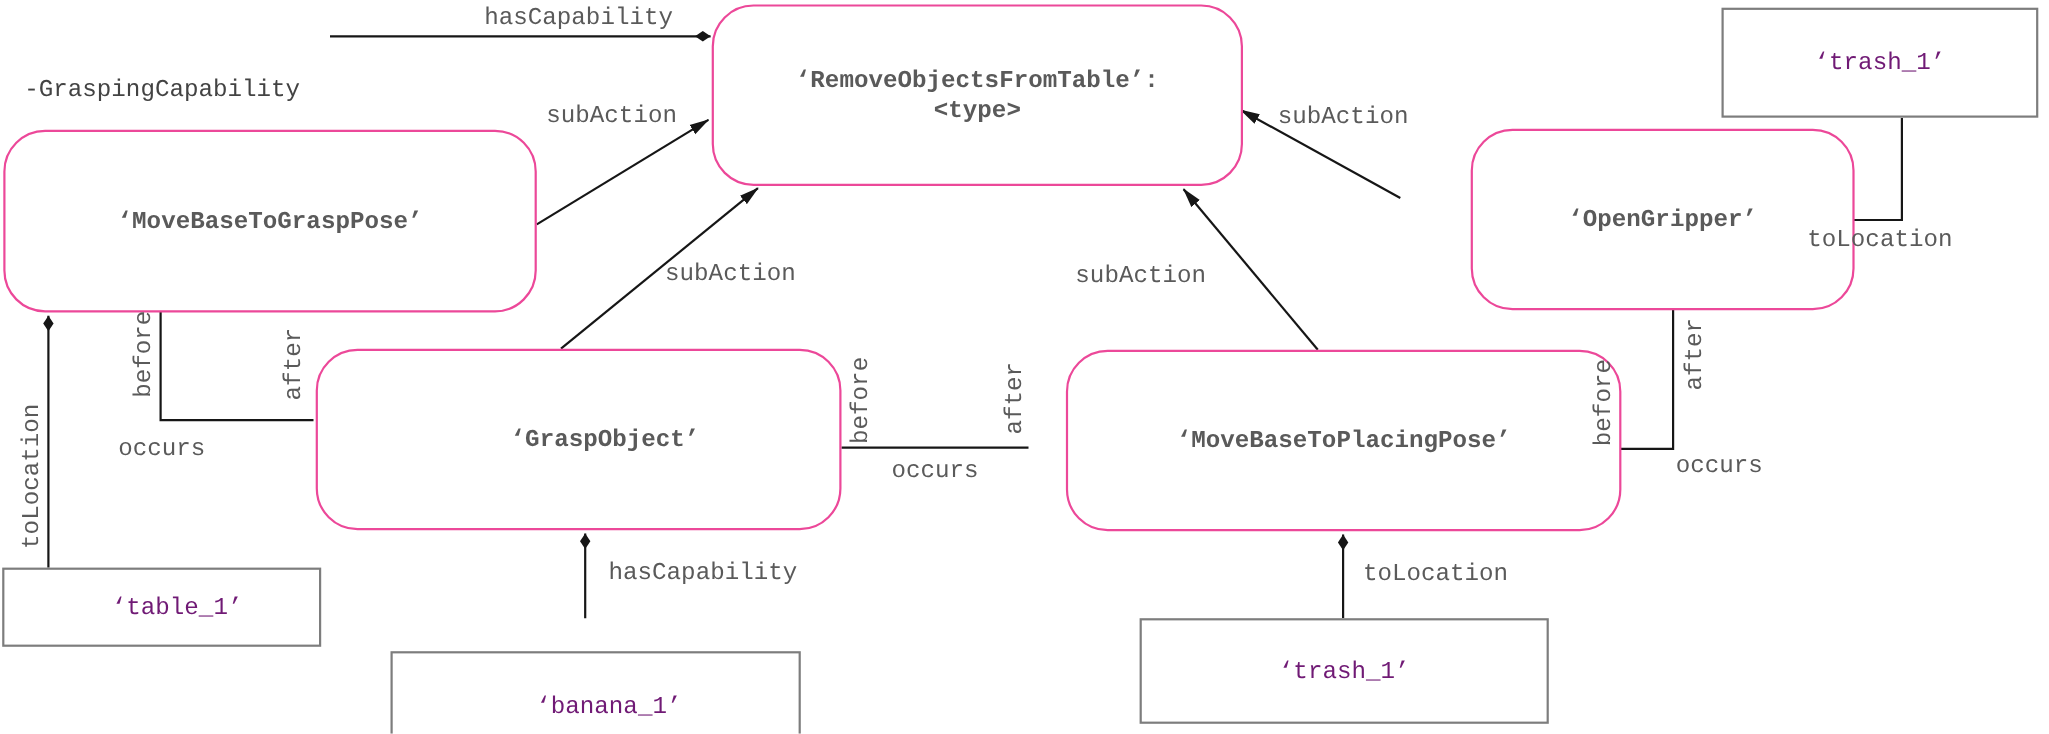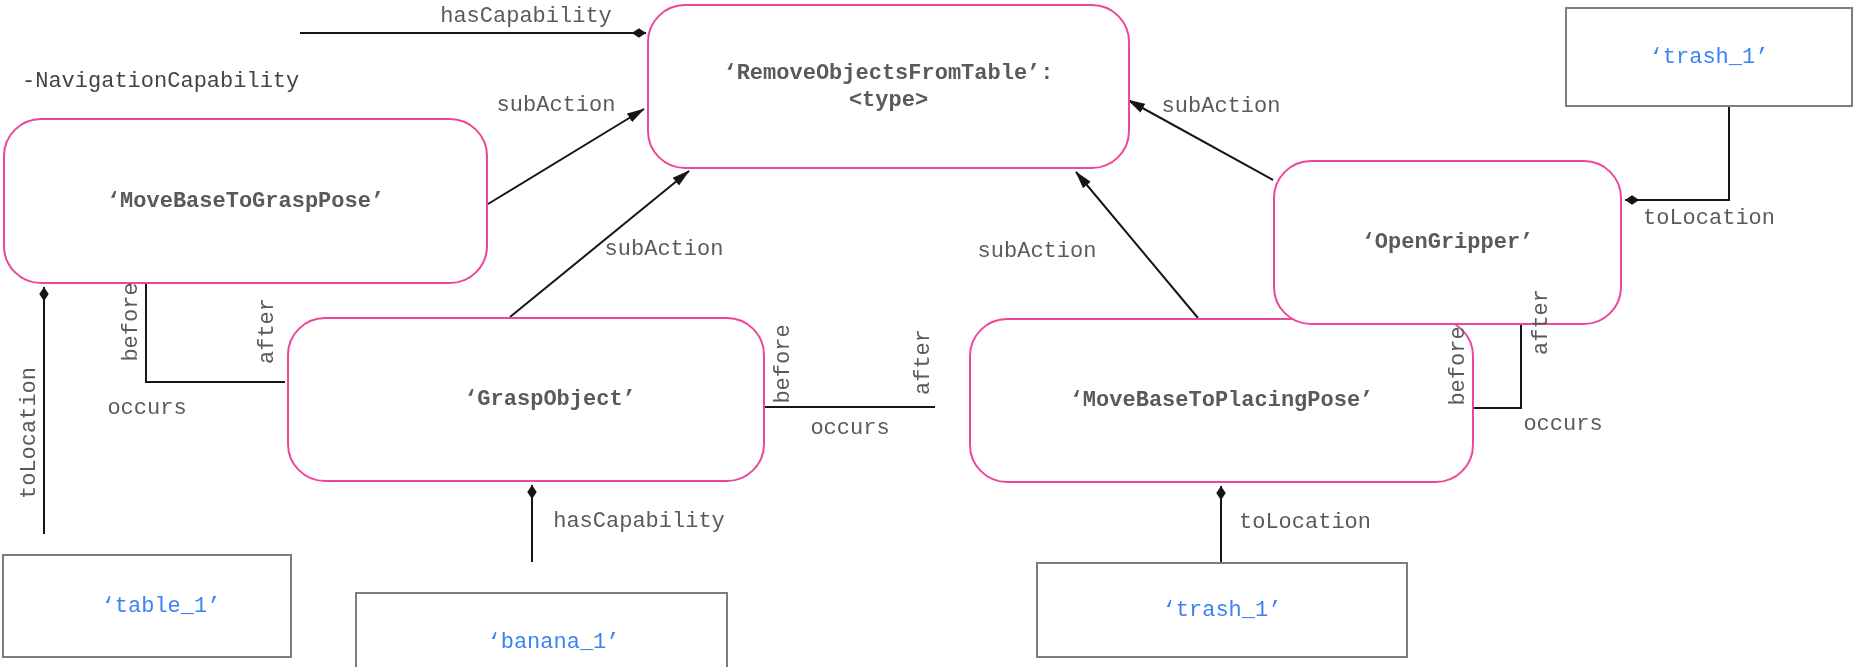--- a/index.html
+++ b/index.html
@@ -9,21 +9,21 @@
   }
   svg.wires{position:absolute;left:0;top:0;width:1863px;height:667px;}
   .node{
     position:absolute;background:#ffffff;border:2px solid #ec4899;border-radius:38px;
     display:flex;flex-direction:column;align-items:center;justify-content:center;
     text-align:center;color:#5a5a5a;font-size:22px;line-height:27px;box-sizing:border-box;font-weight:bold;
   }
   .entity{
     position:absolute;background:#ffffff;border:2px solid #7d7d7d;
     display:flex;align-items:center;justify-content:center;
-    color:#3b82f6;font-size:22px;box-sizing:border-box;
+    color:#701a75;font-size:22px;box-sizing:border-box;
   }
   .elabel{
     position:absolute;color:#5a5a5a;font-size:22px;white-space:nowrap;
     transform:translate(-50%,-50%);
   }
   .elabel.vert{transform:translate(-50%,-50%) rotate(-90deg);}
   .caps{
     position:absolute;left:22px;top:4px;color:#434343;font-size:22px;line-height:31px;
     white-space:pre;
   }
@@ -54,49 +54,50 @@
     <path d="M765,407 H935" stroke="#161616" stroke-width="2" fill="none"></path>
     <path d="M1521,281 V408 H1444" stroke="#161616" stroke-width="2" fill="none"></path>
 
     <path d="M44,534 V287" stroke="#161616" stroke-width="2" fill="none" marker-end="url(#diamond)"></path>
     <path d="M532,562 V485" stroke="#161616" stroke-width="2" fill="none" marker-end="url(#diamond)"></path>
     <path d="M1221,562 V486" stroke="#161616" stroke-width="2" fill="none" marker-end="url(#diamond)"></path>
     <path d="M1729,107 V200 H1625" stroke="#161616" stroke-width="2" fill="none" marker-end="url(#diamond)"></path>
   </svg>
 
   <div class="caps">
+    <div>-GraspingCapability</div>
     <div>-NavigationCapability</div>
   </div>
 
   <div class="node" style="left:647px;top:4px;width:483px;height:165px;">
     <div>‘RemoveObjectsFromTable’:</div>
     <div>&lt;type&gt;</div>
   </div>
 
   <div class="node" style="left:3px;top:118px;width:485px;height:166px;">
     <div>‘MoveBaseToGraspPose’</div>
   </div>
 
   <div class="node" style="left:287px;top:317px;width:478px;height:165px;padding-left:48px;">
     <div>‘GraspObject’</div>
   </div>
 
   <div class="node" style="left:937px;top:318px;width:505px;height:165px;margin-left:32px;">
     <div>‘MoveBaseToPlacingPose’</div>
   </div>
 
-  <div class="node" style="left:1273px;top:117px;width:349px;height:165px;margin-top:43px;">
+  <div class="node" style="left:1337px;top:117px;width:349px;height:165px;">
     <div>‘OpenGripper’</div>
   </div>
 
   <div class="entity" style="left:1565px;top:7px;width:288px;height:100px;">
     <div>‘trash_1’</div>
   </div>
 
-  <div class="entity" style="left:2px;top:554px;width:290px;height:104px;padding-left:28px;">
+  <div class="entity" style="left:2px;top:516px;width:290px;height:72px;padding-left:28px;">
     <div>‘table_1’</div>
   </div>
 
   <div class="entity" style="left:355px;top:592px;width:373px;height:100px;padding-left:24px;">
     <div>‘banana_1’</div>
   </div>
 
   <div class="entity" style="left:1036px;top:562px;width:372px;height:96px;">
     <div>‘trash_1’</div>
   </div>

